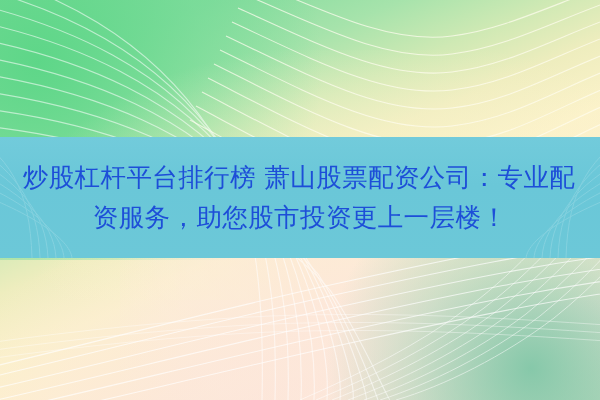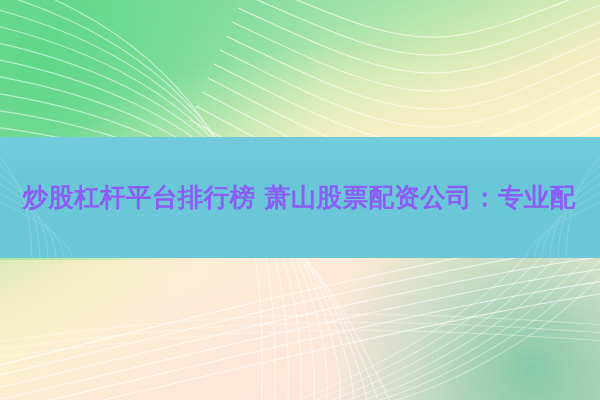--- a/index.html
+++ b/index.html
@@ -99,23 +99,23 @@
     right: 0;
     top: 137px;
     height: 121px;
     display: flex;
     flex-direction: column;
     align-items: center;
     justify-content: center;
     gap: 3px;
   }
   .headline .line {
-    color: #8b5cf6;
+    color: #1d4ed8;
     font-size: 25.5px;
-    font-weight: 700;
+    font-weight: 400;
     letter-spacing: 0.4px;
     line-height: 1.45;
     white-space: nowrap;
     text-align: right;
   }
   .headline .line1 { padding-right: 2px; }
 </style>
 </head>
 <body>
 
@@ -208,15 +208,16 @@
           <path d="M640,26 C 578,54 544,84 542,121"></path>
           <path d="M640,38 C 574,64 536,94 534,121"></path>
           <path d="M640,50 C 570,74 528,102 526,121"></path>
         </g>
       </svg>
     </div>
   </div>
 
   <div class="headline">
     <div class="line line1">炒股杠杆平台排行榜 萧山股票配资公司：专业配</div>
+    <div class="line line2">资服务，助您股市投资更上一层楼！</div>
   </div>
 
 </div>
 
 </body></html>

